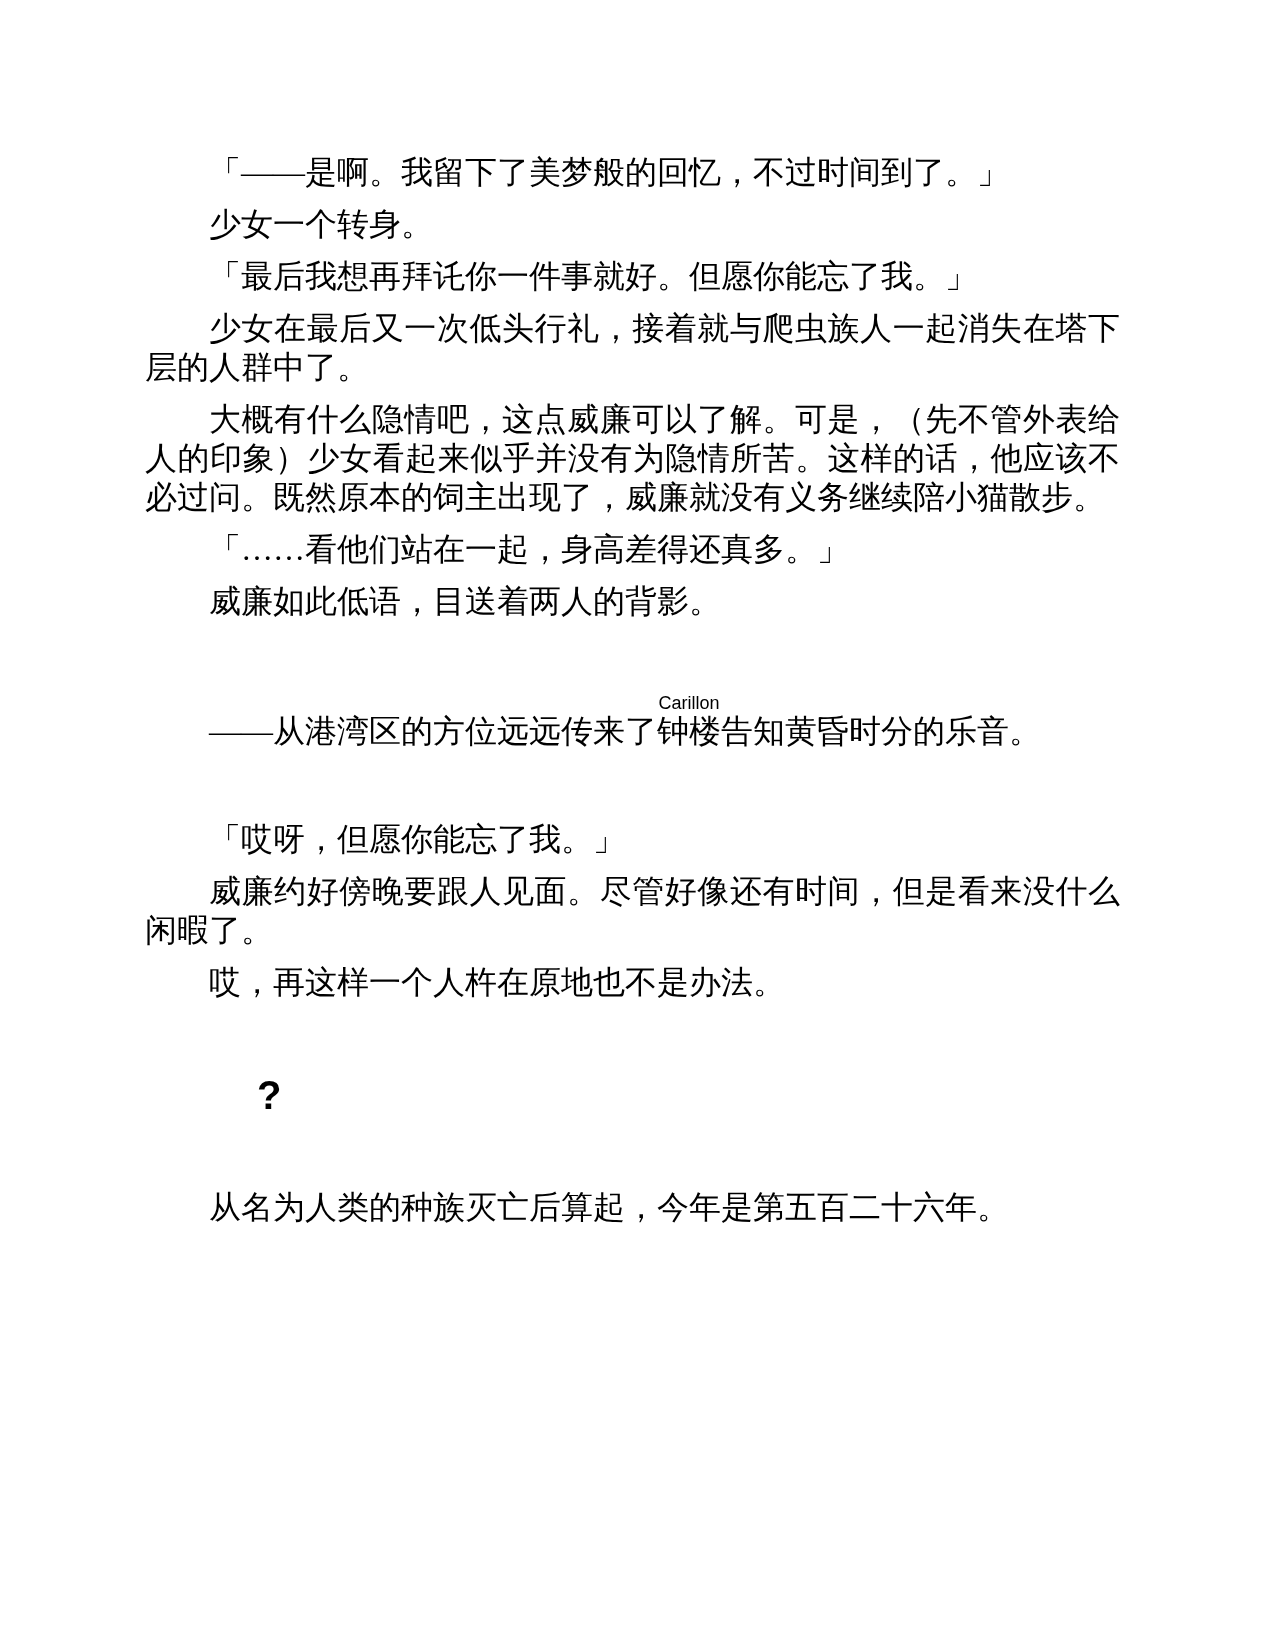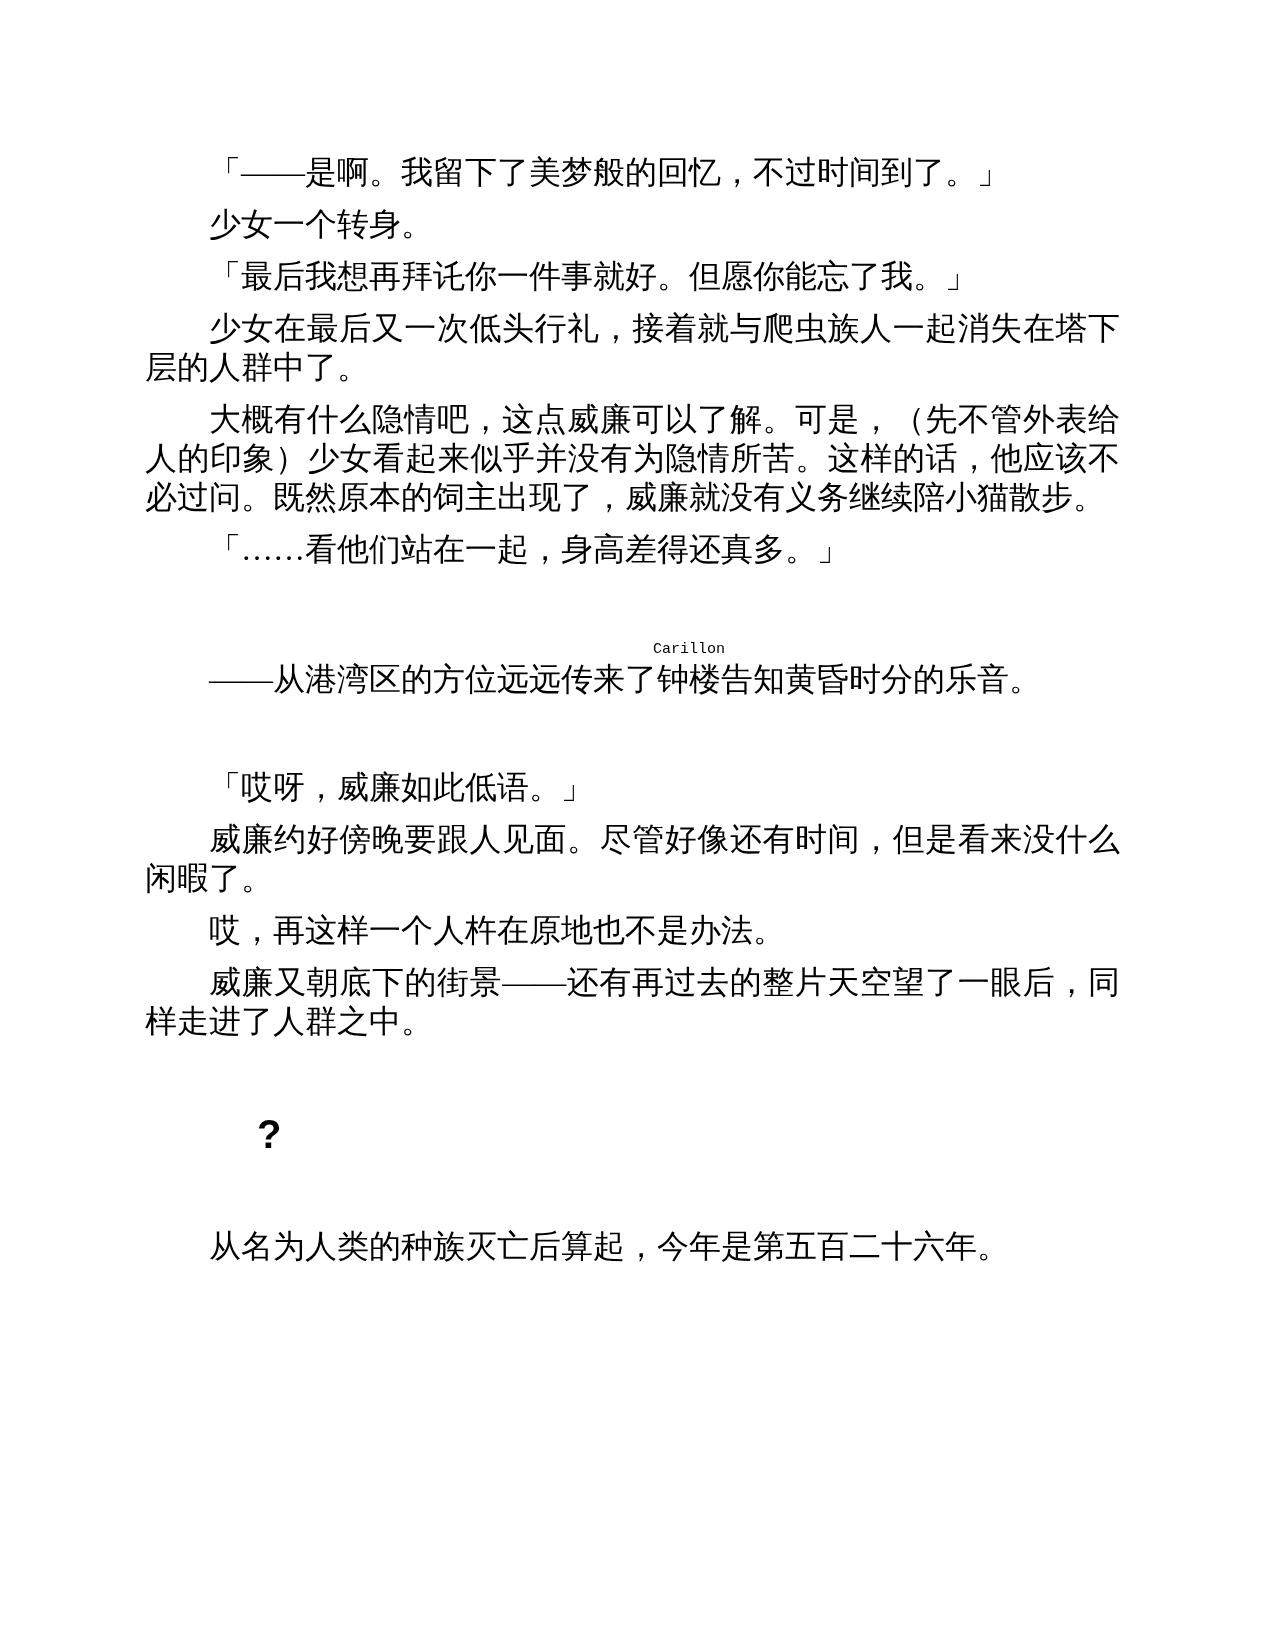--- a/index.html
+++ b/index.html
@@ -39,24 +39,24 @@
   .rubywrap {
     position: relative;
     display: inline-block;
     text-indent: 0;
   }
   .rtext {
     position: absolute;
     left: 50%;
     top: -18px;
     transform: translateX(-50%);
-    font-size: 15px;
+    font-size: 18px;
     line-height: 1;
     white-space: nowrap;
-    font-family: Liberation Mono, monospace;
+    font-family: Liberation Sans, sans-serif;
   }
   .separator {
     text-indent: 112px;
     text-align: left;
     font-family: "Liberation Sans", "DejaVu Sans", sans-serif;
     font-weight: bold;
     font-size: 40px;
     line-height: 48px;
   }
 </style>
@@ -64,31 +64,31 @@
 <body>
 
 <div class="page">
 
   <p class="para dialogue">「——是啊。我留下了美梦般的回忆，不过时间到了。」</p>
   <p class="para narration">少女一个转身。</p>
   <p class="para dialogue">「最后我想再拜讬你一件事就好。但愿你能忘了我。」</p>
   <p class="para narration">少女在最后又一次低头行礼，接着就与爬虫族人一起消失在塔下层的人群中了。</p>
   <p class="para narration">大概有什么隐情吧，这点威廉可以了解。可是，（先不管外表给人的印象）少女看起来似乎并没有为隐情所苦。这样的话，他应该不必过问。既然原本的饲主出现了，威廉就没有义务继续陪小猫散步。</p>
   <p class="para dialogue">「……看他们站在一起，身高差得还真多。」</p>
+  <p class="para narration">威廉如此低语，目送着两人的背影。</p>
 
   <div class="blank"></div>
 
   <p class="para narration ruby-line"><span>——从港湾区的方位远远传来了</span><span class="rubywrap"><span>钟楼</span><span class="rtext">Carillon</span></span><span>告知黄昏时分的乐音。</span></p>
 
   <div class="blank"></div>
 
-  <p class="para dialogue">「哎呀，威廉如此低语。」</p>
+  <p class="para dialogue">「哎呀，但愿你能忘了我。」</p>
   <p class="para narration">威廉约好傍晚要跟人见面。尽管好像还有时间，但是看来没什么闲暇了。</p>
   <p class="para narration">哎，再这样一个人杵在原地也不是办法。</p>
-  <p class="para narration">威廉又朝底下的街景——还有再过去的整片天空望了一眼后，同样走进了人群之中。</p>
 
   <div class="blank"></div>
 
   <p class="para separator">?</p>
 
   <div class="blank"></div>
 
   <p class="para narration">从名为人类的种族灭亡后算起，今年是第五百二十六年。</p>
 
 </div>

